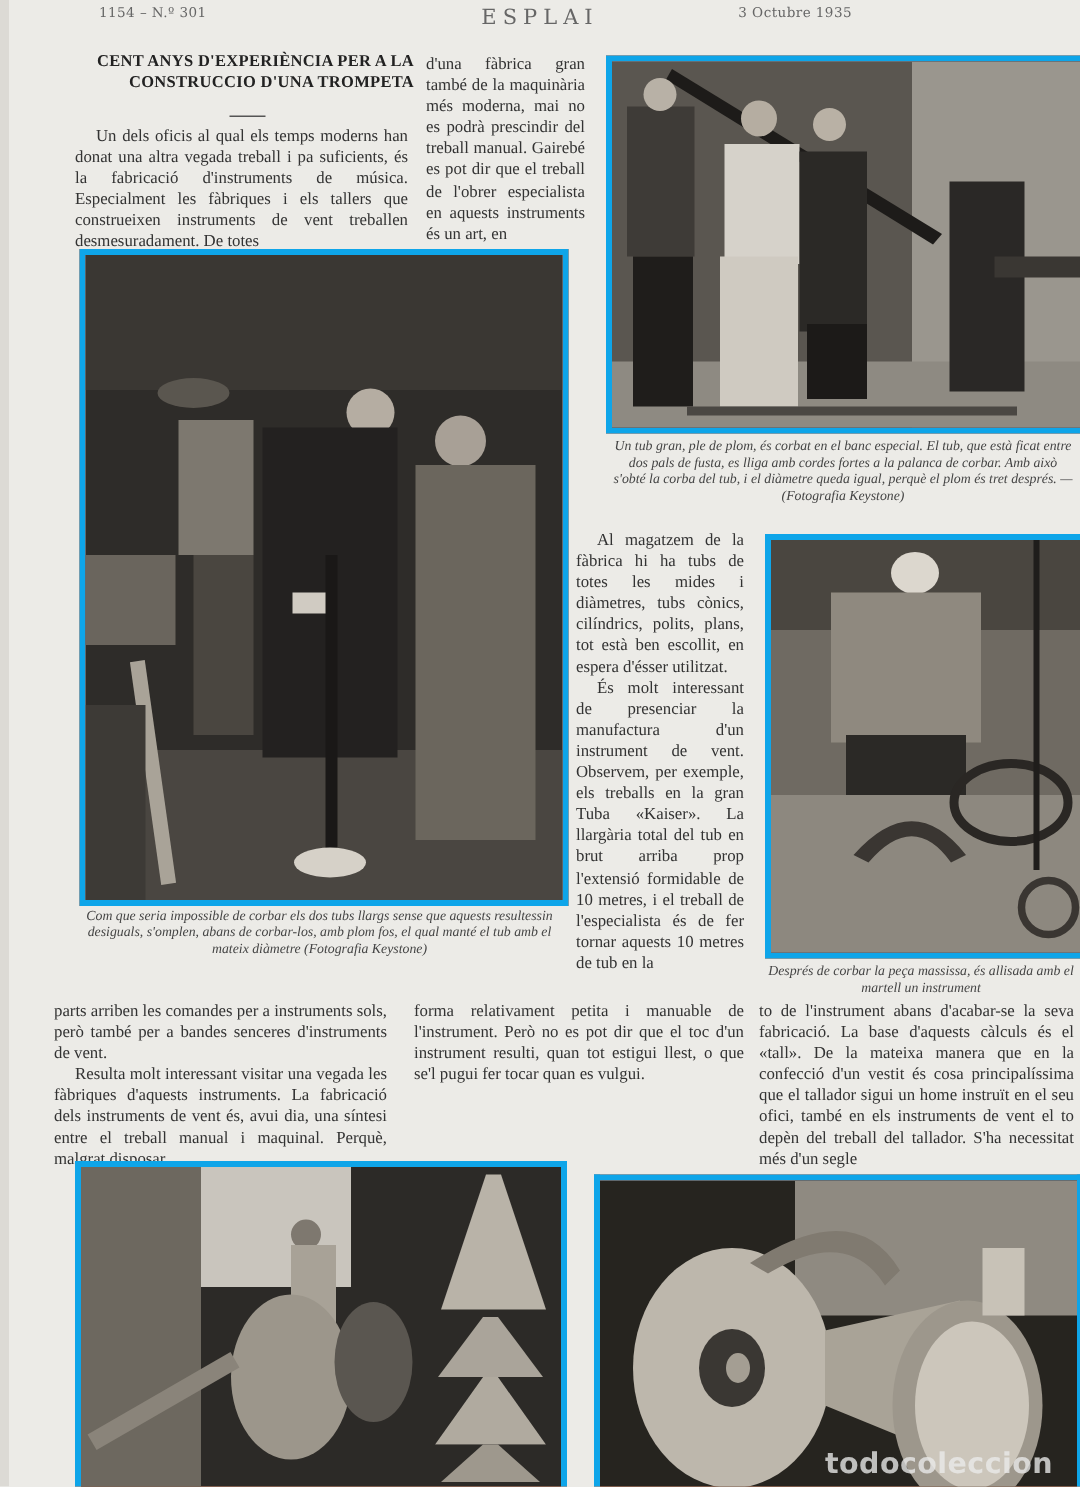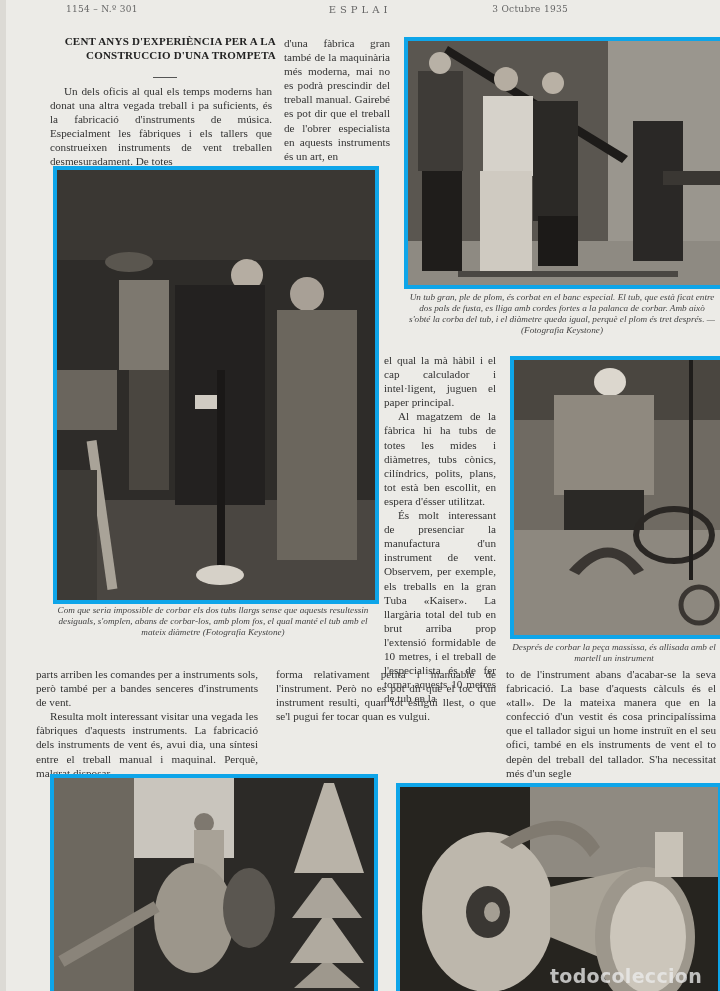--- a/index.html
+++ b/index.html
@@ -7,21 +7,21 @@
     width: 720px; height: 991px; overflow: hidden;
     background: #ecebe7;
     font-family: "DejaVu Serif", "Liberation Serif", serif;
     color: #2a2a2a;
     position: relative;
   }
   .page { position: absolute; left: 0; top: 0; width: 576px; height: 991px; }
   .abs { position: absolute; }
   .running-head { top: 4px; font-size: 9px; color: #666; letter-spacing: 0.3px; }
   .rh-left { left: 66px; }
-  .rh-center { left: 0; width: 720px; text-align: center; letter-spacing: 4px; font-size: 10px; }
+  .rh-center { left: 0; width: 720px; text-align: center; letter-spacing: 4px; font-size: 14px; }
   .rh-right { right: 8px; margin-left: 46px; }
   .title {
     left: 48px; top: 34px; width: 228px; text-align: right;
     font-family: "Liberation Serif", serif; font-weight: bold;
     font-size: 11px; line-height: 14px; color: #222; letter-spacing: 0.2px;
   }
   .title-rule { left: 153px; top: 77px; width: 24px; height: 1px; background: #555; }
   .col {
     font-family: "Liberation Serif", serif;
     font-size: 11.2px; line-height: 14.1px; color: #333;
@@ -106,21 +106,20 @@
       <circle cx="250" cy="124" r="17" fill="#a8a096"></circle>
       <rect x="220" y="140" width="80" height="250" fill="#6b665d"></rect>
       <rect x="160" y="200" width="8" height="210" fill="#1a1817"></rect>
       <ellipse cx="163" cy="405" rx="24" ry="10" fill="#d6d1c8"></ellipse>
       <rect x="138" y="225" width="22" height="14" fill="#d0cbc2"></rect>
     </svg>
   </div>
   <div class="abs caption" style="left:56px; top:605px; width:314px;">Com que seria impossible de corbar els dos tubs llargs sense que aquests resultessin desiguals, s'omplen, abans de corbar-los, amb plom fos, el qual manté el tub amb el mateix diàmetre (Fotografia Keystone)</div>
 
   <div class="abs col" style="left:384px; top:353px; width:112px;">
-    <p class="noindent">el qual la mà hàbil i el cap calculador i intel·ligent, juguen el paper principal.</p>
     <p>Al magatzem de la fàbrica hi ha tubs de totes les mides i diàmetres, tubs cònics, cilíndrics, polits, plans, tot està ben escollit, en espera d'ésser utilitzat.</p>
     <p>És molt interessant de presenciar la manufactura d'un instrument de vent. Observem, per exemple, els treballs en la gran Tuba «Kaiser». La llargària total del tub en brut arriba prop l'extensió formidable de 10 metres, i el treball de l'especialista és de fer tornar aquests 10 metres de tub en la</p>
   </div>
 
   <div class="abs photo" style="left:510px; top:356px; width:206px; height:275px;">
     <svg viewBox="0 0 206 275" preserveAspectRatio="none">
       <rect width="206" height="275" fill="#6f6a62"></rect>
       <rect x="0" y="0" width="206" height="60" fill="#4a4640"></rect>
       <rect x="0" y="170" width="206" height="105" fill="#8d887f"></rect>
       <ellipse cx="96" cy="22" rx="16" ry="14" fill="#dcd7ce"></ellipse>

